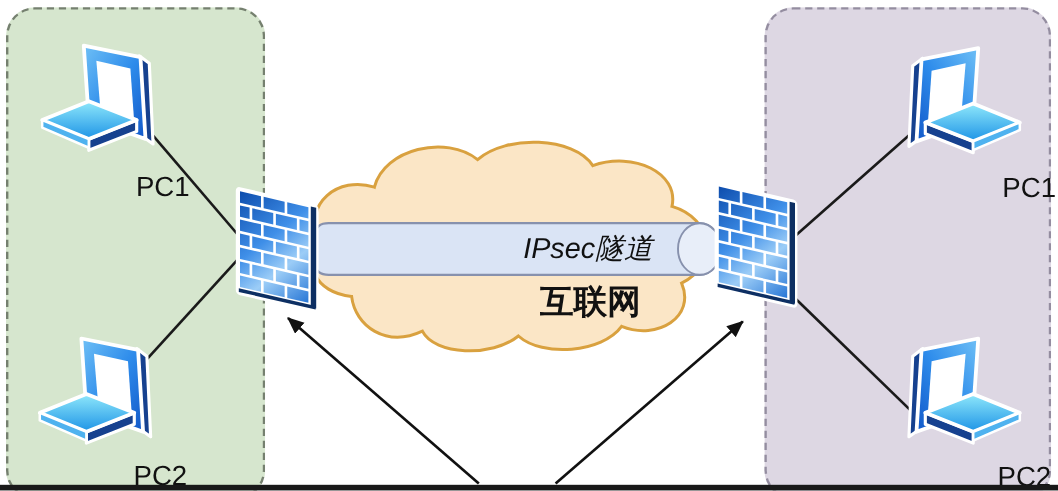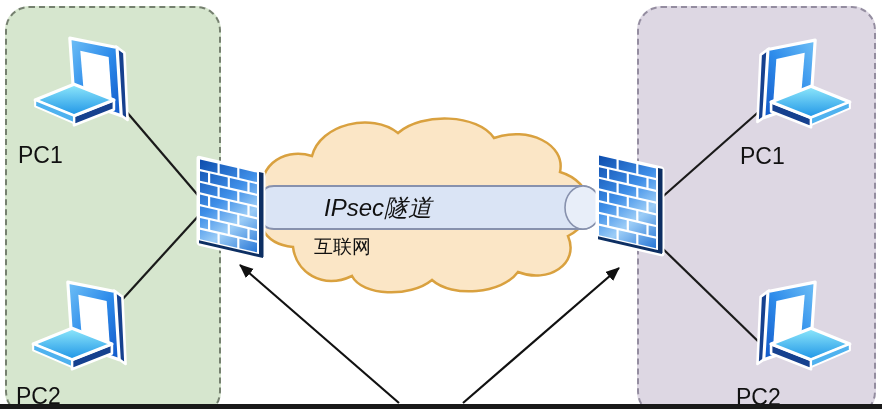--- a/index.html
+++ b/index.html
@@ -5,25 +5,25 @@
   html,body{margin:0;padding:0;background:#ffffff;}
   .stage{
     position:relative;width:882px;height:409px;overflow:hidden;
     background:#ffffff;font-family:"Liberation Sans",sans-serif;
   }
   .zone{position:absolute;top:6px;border-radius:24px;box-sizing:border-box;}
   .zone-left{left:5px;width:216px;height:410px;background:#d6e6ce;border:2px dashed #75806f;}
   .zone-right{left:637px;width:239px;height:410px;background:#ddd7e3;border:2px dashed #948da0;}
   .canvas{position:absolute;left:0;top:0;z-index:2;}
   .lbl{
-    position:absolute;z-index:3;width:140px;margin-left:-70px;text-align:left;
+    position:absolute;z-index:3;width:140px;margin-left:-70px;text-align:right;
     color:#111111;font-size:23px;line-height:1.1;white-space:nowrap;
   }
   .lbl-tunnel{font-size:24px;width:220px;margin-left:-110px;font-style:italic;}
-  .lbl-internet{font-size:19px;width:220px;margin-left:-110px;}
+  .lbl-internet{font-size:28px;width:220px;margin-left:-110px;font-weight:bold;}
   .bottom-bar{position:absolute;left:0;top:404px;width:882px;height:5px;background:#191919;z-index:4;}
 </style>
 </head>
 <body>
 
 <div class="stage">
 
   <div class="zone zone-left"></div>
   <div class="zone zone-right"></div>
 

